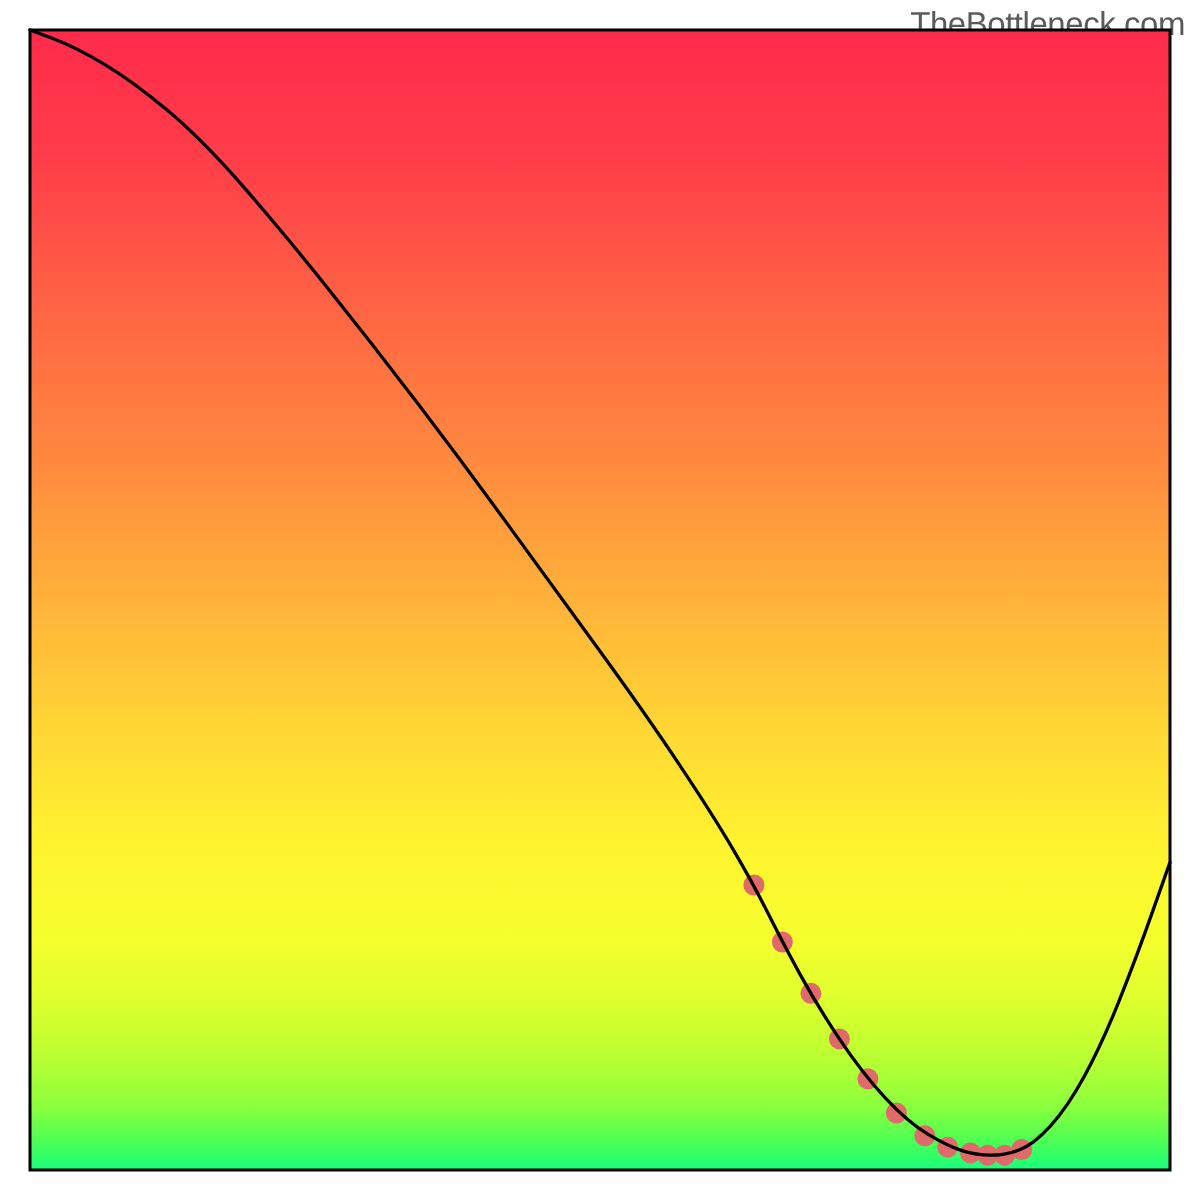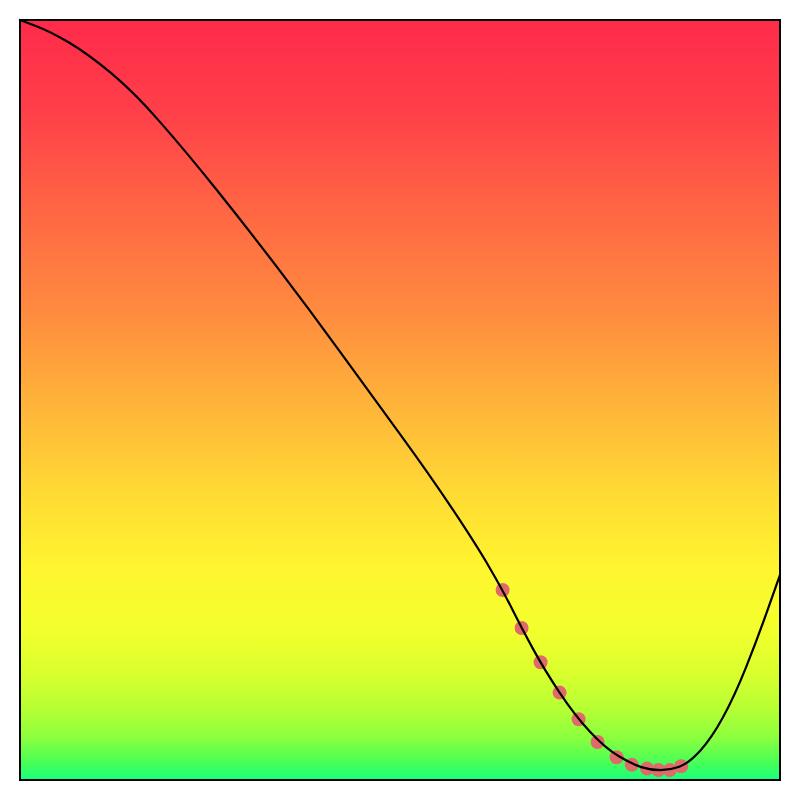--- a/index.html
+++ b/index.html
@@ -28,20 +28,21 @@
   svg {
     position: absolute;
     left: 0;
     top: 0;
   }
 </style>
 </head>
 <body>
 <div id="wrap">
 
+<div id="watermark">TheBottleneck.com</div>
 
 <svg id="chart-svg" width="800" height="800" viewBox="0 0 800 800">
   <defs>
     <linearGradient id="bg-grad" x1="0" y1="0" x2="0" y2="1">
           <stop offset="0%" stop-color="#ff2a4a"></stop>
           <stop offset="12%" stop-color="#ff3f49"></stop>
           <stop offset="25%" stop-color="#ff6644"></stop>
           <stop offset="38%" stop-color="#ff8a3f"></stop>
           <stop offset="50%" stop-color="#ffb23a"></stop>
           <stop offset="62%" stop-color="#ffd934"></stop>

